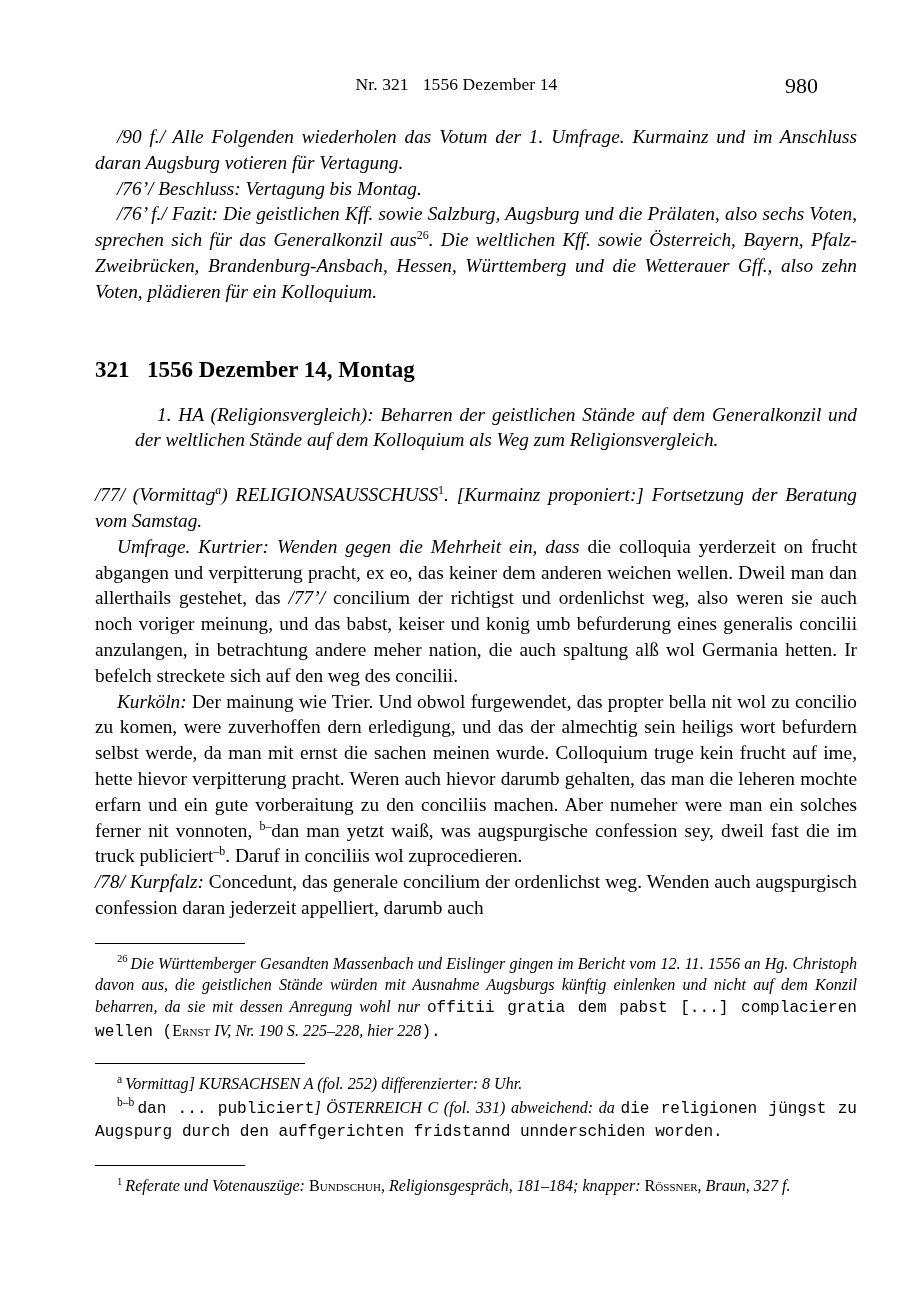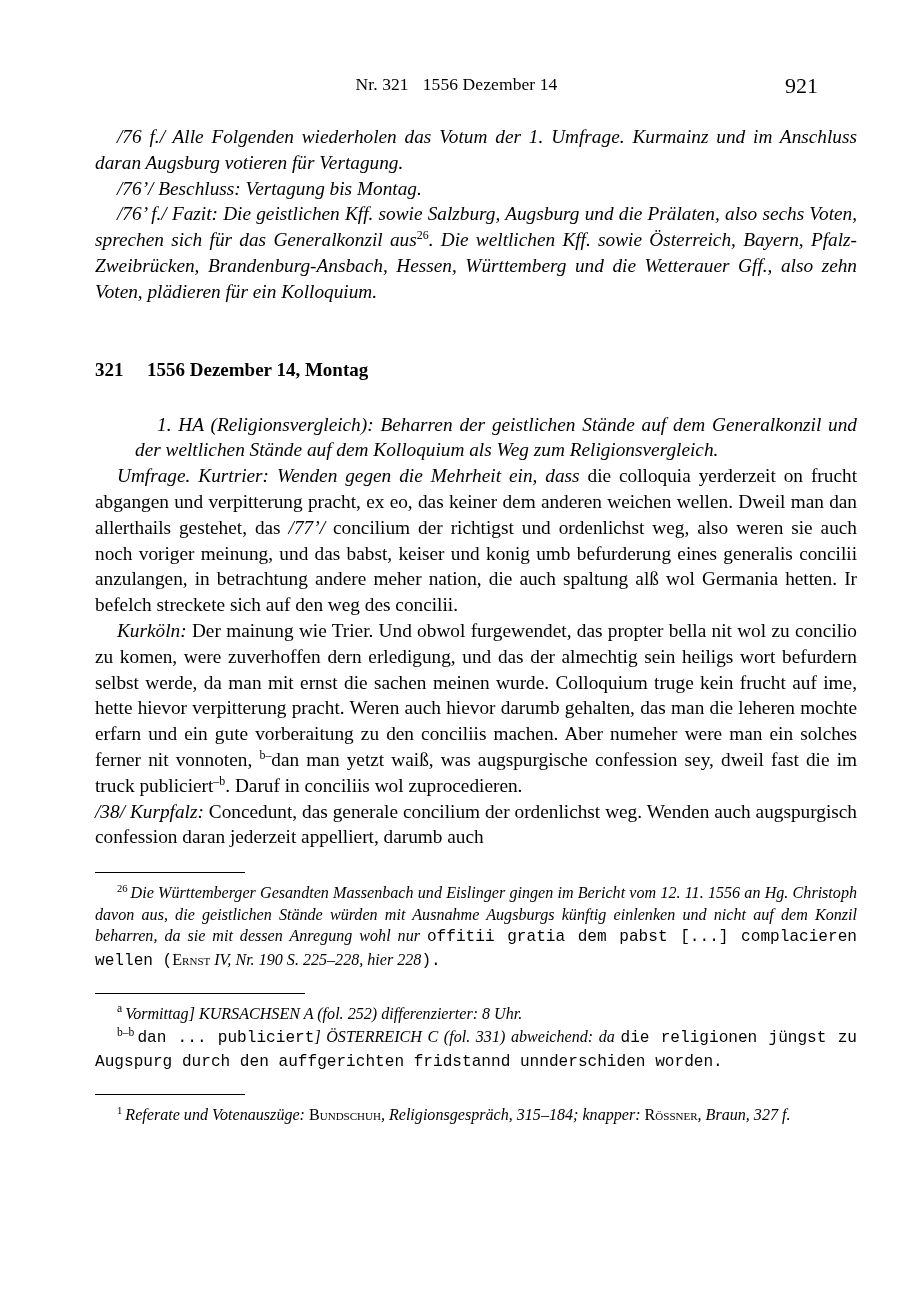--- a/index.html
+++ b/index.html
@@ -84,33 +84,33 @@
     vertical-align: super;
     line-height: 0;
     font-style: normal;
   }
   sup.it-sup { font-style: italic; }
 
   
   .doc-heading {
     margin-top: 52px;
     font-weight: bold;
-    font-size: 19px;
+    font-size: 23px;
     line-height: 26px;
     display: flex;
   }
   .doc-heading .num {
     width: 52px;
     flex: 0 0 52px;
   }
   .doc-heading .ttl { flex: 1 1 auto; }
 
   
   .regest {
-    margin-top: 29px;
+    margin-top: 19px;
     margin-left: 40px;
     width: 722px;
     font-style: italic;
     font-size: 19.3px;
     line-height: 25.8px;
     text-align: justify;
   }
   .regest p { font-style: italic; text-indent: 0; }
   .regest p.first { text-indent: 22px; }
 
@@ -164,60 +164,61 @@
 </style>
 </head>
 <body>
 
 <div class="page">
 
   <div class="running-head">
     <div class="rh-center">
       <span class="rh-nr">Nr. 321</span><span>1556 Dezember 14</span>
     </div>
-    <div class="folio">921</div>
+    <div class="folio">980</div>
   </div>
 
   <div class="textblock">
 
-    <p class="ed indent"><span class="it">/76 f./</span> <span class="it">Alle Folgenden wiederholen das Votum der 1. Umfrage. Kurmainz und im Anschluss daran Augsburg votieren für Vertagung.</span></p>
+    <p class="ed indent"><span class="it">/90 f./</span> <span class="it">Alle Folgenden wiederholen das Votum der 1. Umfrage. Kurmainz und im Anschluss daran Augsburg votieren für Vertagung.</span></p>
 
     <p class="ed indent"><span class="it">/76’/</span> <span class="it">Beschluss: Vertagung bis Montag.</span></p>
 
     <p class="ed indent"><span class="it">/76’ f./</span> <span class="it">Fazit: Die geistlichen Kff. sowie Salzburg, Augsburg und die Prälaten, also sechs Voten, sprechen sich für das Generalkonzil aus</span><sup>26</sup><span class="it">. Die weltlichen Kff. sowie Österreich, Bayern, Pfalz-Zweibrücken, Brandenburg-Ansbach, Hessen, Württemberg und die Wetterauer Gff., also zehn Voten, plädieren für ein Kolloquium.</span></p>
 
     <div class="doc-heading">
       <span class="num">321</span>
       <span class="ttl">1556 Dezember 14, Montag</span>
     </div>
 
     <div class="regest">
       <p class="first"><span>1.</span> <span>HA (Religionsvergleich): Beharren der geistlichen Stände auf dem Generalkonzil und der weltlichen Stände auf dem Kolloquium als Weg zum Religionsvergleich.</span></p>
     </div>
 
+    <p class="ed body-start"><span class="it">/77/</span> <span class="it">(Vormittag</span><sup class="it-sup">a</sup><span class="it">)</span> <span class="it">RELIGIONSAUSSCHUSS</span><sup>1</sup><span class="it">. [Kurmainz proponiert:]</span> <span class="it">Fortsetzung der Beratung vom Samstag.</span></p>
 
     <p class="indent"><span class="it">Umfrage. Kurtrier: Wenden gegen die Mehrheit ein, dass</span> <span>die colloquia yerderzeit on frucht abgangen und verpitterung pracht, ex eo, das keiner dem anderen weichen wellen. Dweil man dan allerthails gestehet, das</span> <span class="it">/77’/</span> <span>concilium der richtigst und ordenlichst weg, also weren sie auch noch voriger meinung, und das babst, keiser und konig umb befurderung eines generalis concilii anzulangen, in betrachtung andere meher nation, die auch spaltung alß wol Germania hetten. Ir befelch streckete sich auf den weg des concilii.</span></p>
 
     <p class="indent"><span class="it">Kurköln:</span> <span>Der mainung wie Trier. Und obwol furgewendet, das propter bella nit wol zu concilio zu komen, were zuverhoffen dern erledigung, und das der almechtig sein heiligs wort befurdern selbst werde, da man mit ernst die sachen meinen wurde. Colloquium truge kein frucht auf ime, hette hievor verpitterung pracht. Weren auch hievor darumb gehalten, das man die leheren mochte erfarn und ein gute vorberaitung zu den conciliis machen. Aber numeher were man ein solches ferner nit vonnoten,</span> <sup>b–</sup><span>dan man yetzt waiß, was augspurgische confession sey, dweil fast die im truck publiciert</span><sup>–b</sup><span>. Daruf in conciliis wol zuprocedieren.</span></p>
 
-    <p><span class="it">/38/</span> <span class="it">Kurpfalz:</span> <span>Concedunt, das generale concilium der ordenlichst weg. Wenden auch augspurgisch confession daran jederzeit appelliert, darumb auch</span></p>
+    <p><span class="it">/78/</span> <span class="it">Kurpfalz:</span> <span>Concedunt, das generale concilium der ordenlichst weg. Wenden auch augspurgisch confession daran jederzeit appelliert, darumb auch</span></p>
 
     <div class="fn-block">
       <div class="fn-rule"></div>
       <p class="fn"><sup>26</sup><span>Die Württemberger Gesandten Massenbach und Eislinger gingen im Bericht vom 12. 11. 1556 an Hg. Christoph davon aus, die geistlichen Stände würden mit Ausnahme Augsburgs künftig einlenken und nicht auf dem Konzil beharren, da sie mit dessen Anregung wohl nur</span> <span class="rm">offitii gratia dem pabst [...] complacieren wellen (</span><span class="smallcaps">Ernst</span> <span>IV, Nr. 190 S. 225–228, hier 228</span><span class="rm">).</span></p>
     </div>
 
     <div class="fn-block apparatus-block">
       <div class="fn-rule wide"></div>
       <div class="fn-group">
         <p class="fn"><span class="fn-marker">a</span><span>Vormittag]</span> <span>KURSACHSEN A (fol. 252) differenzierter: 8 Uhr.</span></p>
 
         <p class="fn"><span class="fn-marker">b–b</span><span class="rm">dan ... publiciert</span><span>]</span> <span>ÖSTERREICH C (fol. 331) abweichend:</span> <span>da</span> <span class="rm">die religionen jüngst zu Augspurg durch den auffgerichten fridstannd unnderschiden worden.</span></p>
       </div>
     </div>
 
     <div class="fn-block fnref-block">
       <div class="fn-rule"></div>
-      <p class="fn"><sup>1</sup><span>Referate und Votenauszüge:</span> <span class="smallcaps">Bundschuh</span><span>, Religionsgespräch, 315–184; knapper:</span> <span class="smallcaps">Rössner</span><span>, Braun, 327 f.</span></p>
+      <p class="fn"><sup>1</sup><span>Referate und Votenauszüge:</span> <span class="smallcaps">Bundschuh</span><span>, Religionsgespräch, 181–184; knapper:</span> <span class="smallcaps">Rössner</span><span>, Braun, 327 f.</span></p>
     </div>
 
   </div>
 </div>
 
 </body></html>

